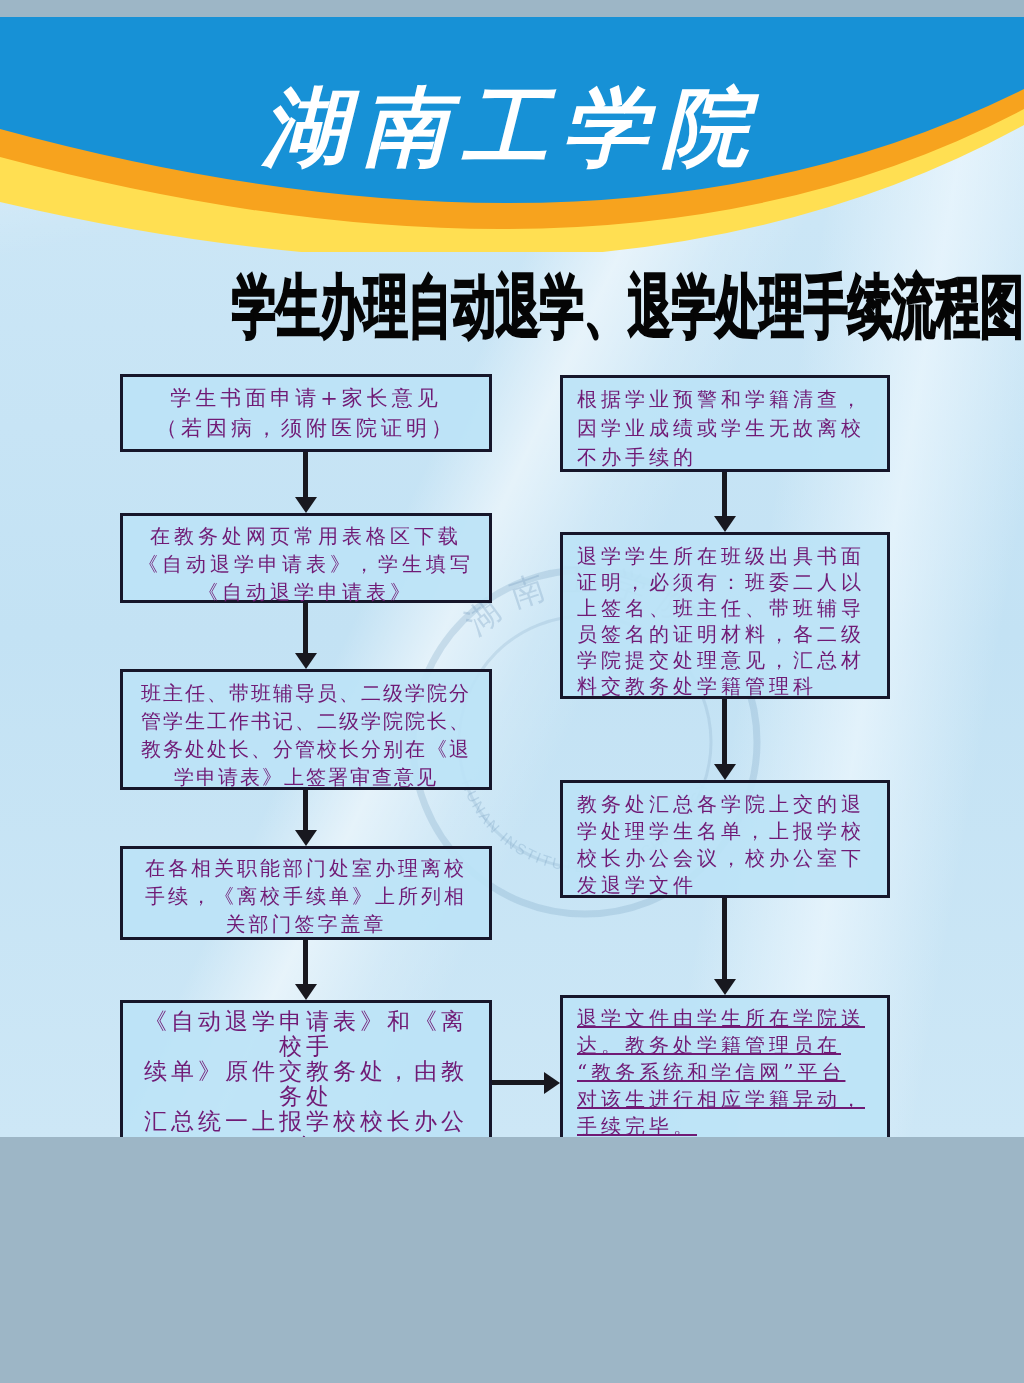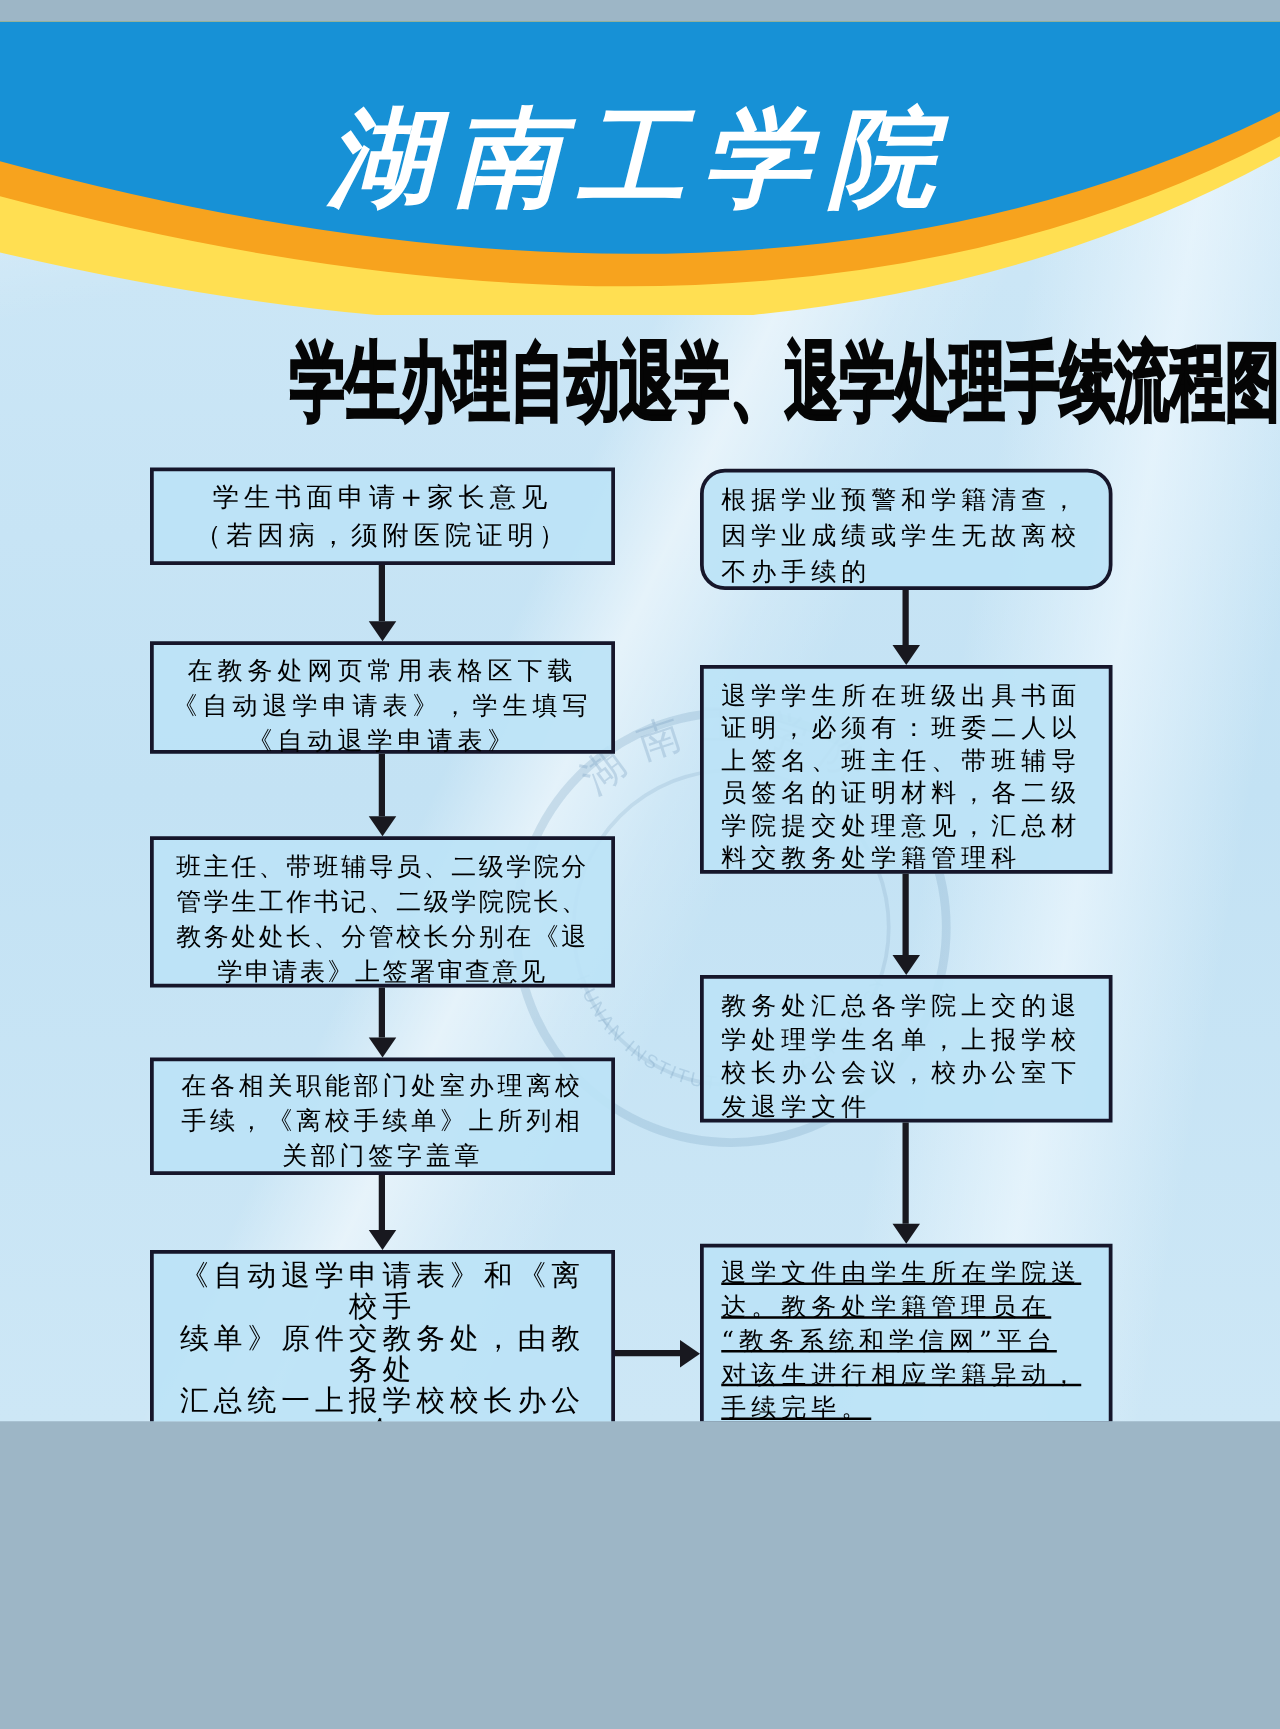--- a/index.html
+++ b/index.html
@@ -26,32 +26,32 @@
   .poster-title span{
     display:inline-block;font-family:"Liberation Sans",sans-serif;font-weight:900;
     font-size:44px;color:#050505;letter-spacing:0px;transform:scaleY(1.55);
     -webkit-text-stroke:1.5px #050505;
   }
   
   .watermark{position:absolute;top:0;left:0;pointer-events:none;}
   
   .fbox{
     position:absolute;box-sizing:border-box;border:3px solid #16162a;
-    background:rgba(188,227,246,0.92);color:#000000;
+    background:rgba(188,227,246,0.92);color:#701a75;
     font-size:20px;line-height:27px;letter-spacing:4px;
     padding:8px 14px;white-space:pre-line;word-break:break-all;
   }
   .lcol{left:120px;width:372px;text-align:center;}
   .rcol{left:560px;width:330px;}
   .b-l1{top:357px;height:78px;display:flex;align-items:center;justify-content:center;text-align:center;line-height:30px;font-size:21px;}
   .b-l2{top:496px;height:90px;line-height:28px;padding-top:6px;}
   .b-l3{top:652px;height:121px;letter-spacing:2px;line-height:28px;padding-top:7px;}
   .b-l4{top:829px;height:94px;letter-spacing:3px;line-height:28px;padding-top:5px;}
   .b-l5{top:983px;height:157px;font-size:23px;line-height:25px;padding-top:6px;}
-  .b-r1{top:358px;height:97px;line-height:29px;padding-top:7px;border-radius:20px;}
+  .b-r1{top:358px;height:97px;line-height:29px;padding-top:7px;}
   .b-r2{top:515px;height:167px;line-height:26px;padding-top:8px;}
   .b-r3{top:763px;height:118px;line-height:27px;padding-top:8px;}
   .b-r4{top:978px;height:145px;line-height:27px;padding-top:7px;text-decoration:underline;}
   
   .varrow{position:absolute;width:5px;background:#18181f;}
   .varrow::after{
     content:"";position:absolute;top:100%;left:50%;transform:translateX(-50%);
     border:11px solid transparent;border-bottom:0;border-top:16px solid #18181f;
   }
   .a1{left:303px;top:435px;height:45px;}

